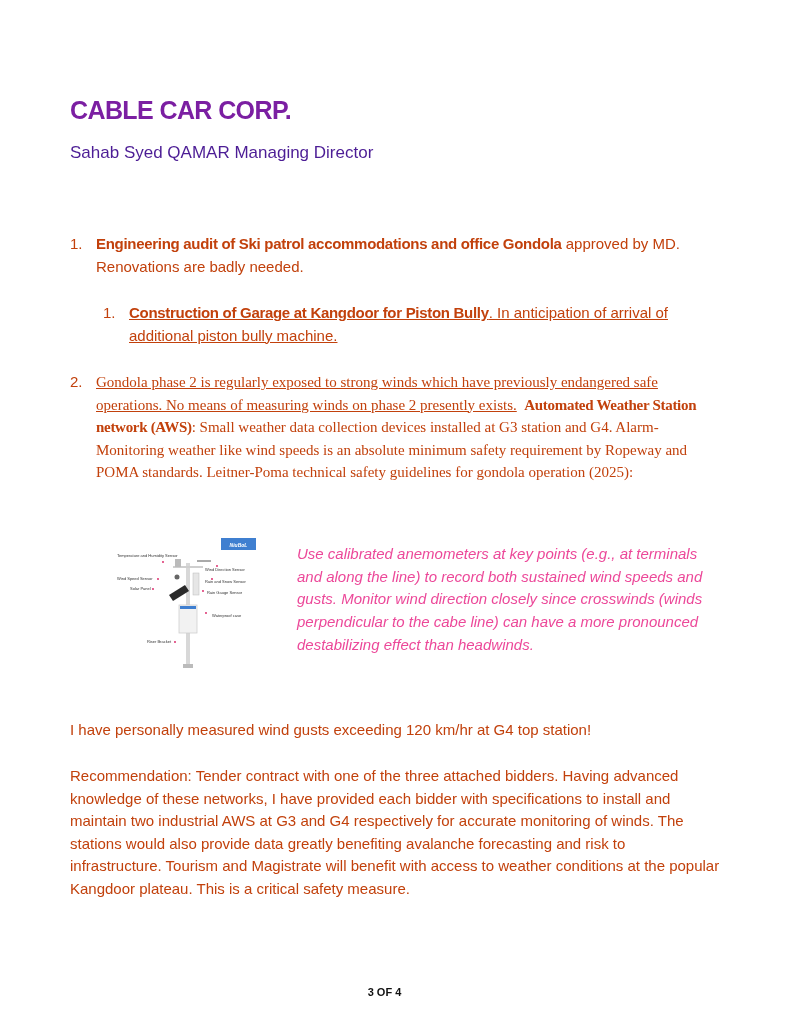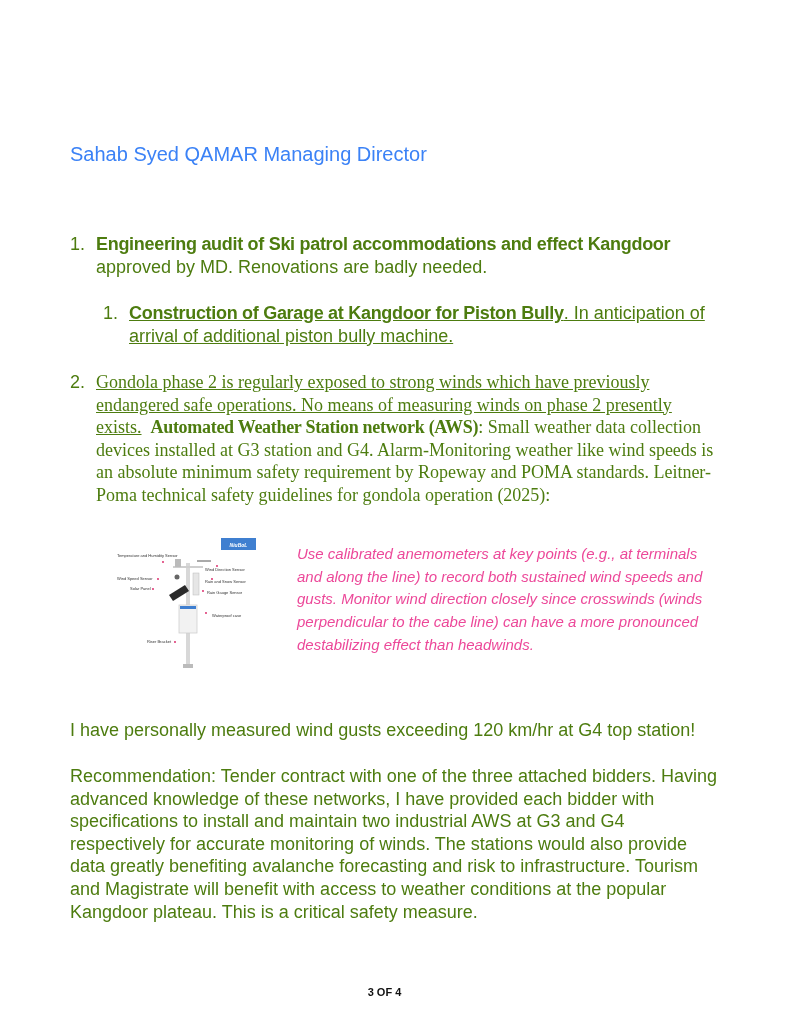--- a/index.html
+++ b/index.html
@@ -12,28 +12,28 @@
     overflow: hidden;
   }
   .page { position: absolute; left: 0; top: 0; width: 791px; height: 1024px; }
   .company {
     position: absolute; left: 70px; top: 96px;
     font-size: 25px; font-weight: bold; color: #7b1fa2;
     letter-spacing: -0.6px;
   }
   .author {
     position: absolute; left: 70px; top: 143px;
-    font-size: 20px; color: #3b82f6; text-align: right;
+    font-size: 17px; color: #4c1d95; text-align: right;
   }
   .section-title {
     position: absolute; left: 70px; top: 188px;
     font-size: 25px; font-weight: 900; color: #7b1fa2;
     letter-spacing: -0.8px;
   }
-  .body-text { font-size: 18px; line-height: 22.6px; color: #4d7c0f; }
+  .body-text { font-size: 15px; line-height: 22.6px; color: #c2410c; }
   .list-item { position: absolute; }
   .num { position: absolute; left: 0; top: 0; }
   .item-text { position: absolute; }
   .bold { font-weight: bold; letter-spacing: -0.3px; }
   .underline { text-decoration: underline; }
   .li1 { left: 70px; top: 233px; width: 650px; }
   .li1 .item-text { left: 26px; width: 624px; }
   .li1a { left: 103px; top: 302px; width: 615px; }
   .li1a .item-text { left: 26px; width: 590px; text-decoration: underline; }
   .li2 { left: 70px; top: 371px; width: 650px; }
@@ -53,26 +53,27 @@
     text-align: center; font-size: 11px; font-weight: bold; color: #111;
   }
   .fig-label { font-size: 4px; fill: #333; font-family: "Liberation Sans", sans-serif; }
   .fig-dot { fill: #d81b60; }
 </style>
 </head>
 <body>
 
 <div class="page">
 
+  <div class="company">CABLE CAR CORP.</div>
   <div class="author">Sahab Syed QAMAR Managing Director</div>
 
 
   <div class="list-item li1 body-text">
     <span class="num">1.</span>
-    <div class="item-text"><span class="bold">Engineering audit of Ski patrol accommodations and effect Kangdoor</span><span> approved by MD.  Renovations are badly needed.</span></div>
+    <div class="item-text"><span class="bold">Engineering audit of Ski patrol accommodations and office Gondola</span><span> approved by MD.  Renovations are badly needed.</span></div>
   </div>
 
   <div class="list-item li1a body-text">
     <span class="num">1.</span>
     <div class="item-text"><span class="bold">Construction of Garage at Kangdoor for Piston Bully</span><span>.  In anticipation of arrival of additional piston bully machine.</span></div>
   </div>
 
   <div class="list-item li2 body-text">
     <span class="num">2.</span>
     <div class="item-text"><span class="underline">Gondola phase 2 is regularly exposed to strong winds which have previously endangered  safe operations.  No means of measuring winds  on phase 2 presently exists.</span>&nbsp; <span class="bold">Automated Weather Station network (AWS)</span><span>: Small weather data collection devices installed at G3 station and G4.  Alarm-Monitoring weather like wind speeds is an absolute minimum safety requirement by Ropeway and POMA standards.  Leitner-Poma technical safety guidelines for gondola operation (2025):</span></div>

